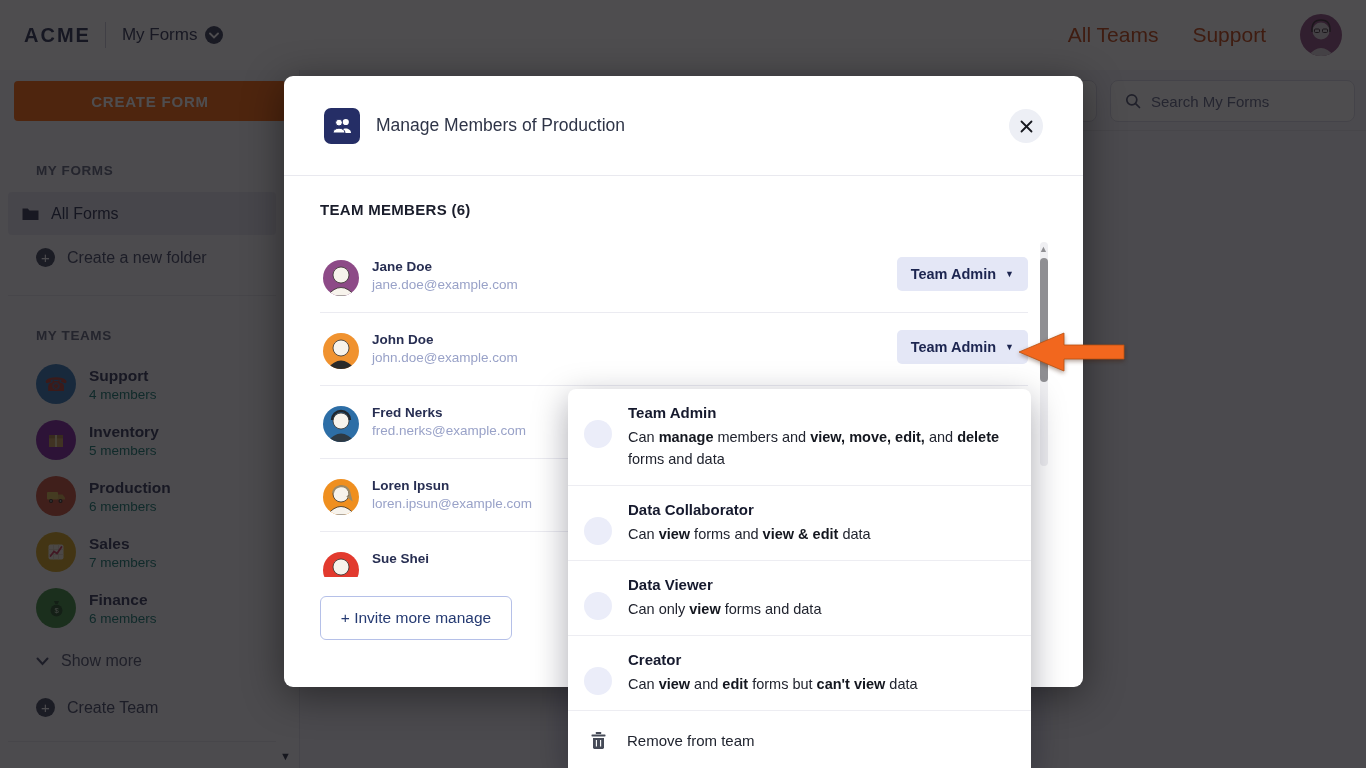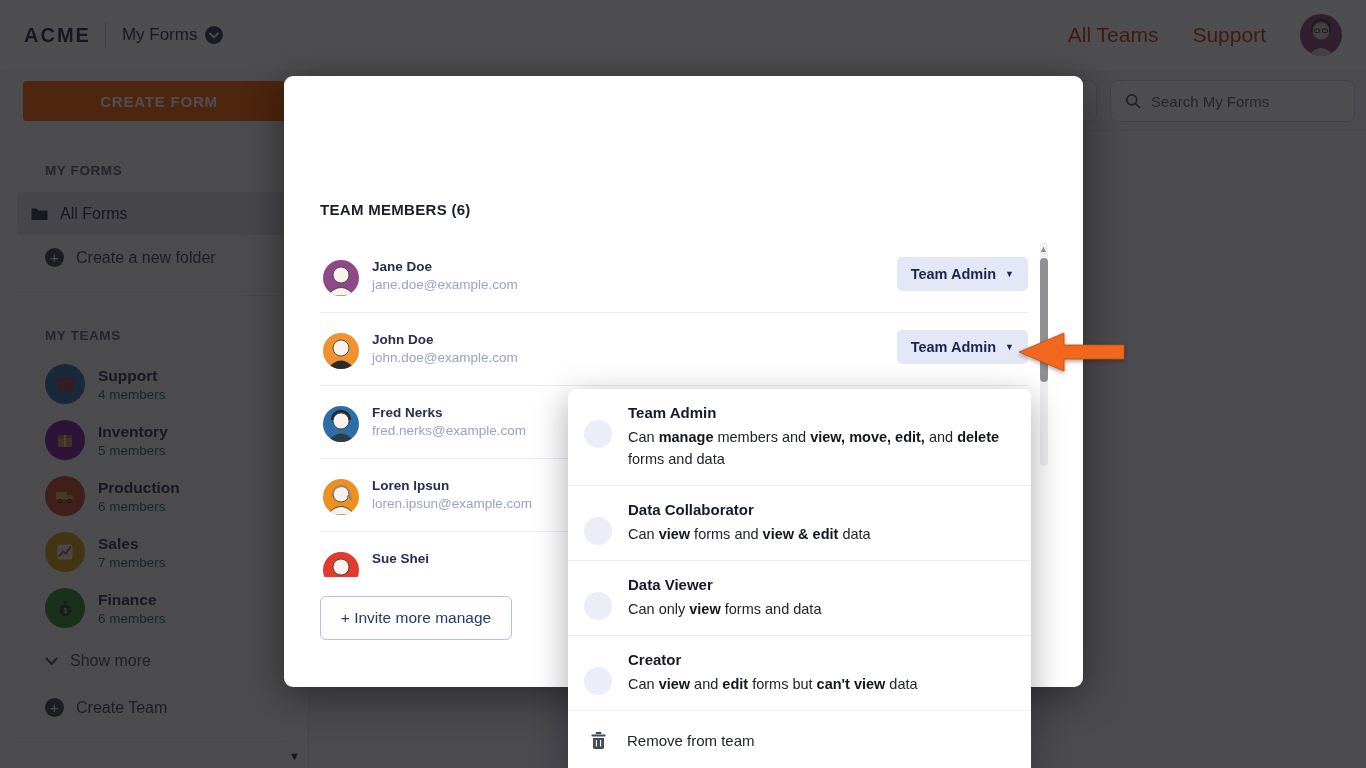--- a/index.html
+++ b/index.html
@@ -12,21 +12,21 @@
             display:flex; align-items:center; padding:0 24px; z-index:1; }
   .logo { font-size:20px; font-weight:bold; letter-spacing:2px; color:#252b4e; }
   .topbar-sep { width:1px; height:26px; background:#c9c9d6; margin:0 16px 0 14px; }
   .workspace { display:flex; align-items:center; gap:8px; font-size:17px; color:#2b3152; cursor:pointer; }
   .chev-circle { width:18px; height:18px; border-radius:50%; background:#323854; display:flex; align-items:center; justify-content:center; }
   .topbar-right { margin-left:auto; display:flex; align-items:center; gap:34px; }
   .toplink { font-size:21px; color:#c2410c; cursor:pointer; }
   .user-avatar { width:42px; height:42px; border-radius:50%; overflow:hidden; display:flex; align-items:center; justify-content:center; }
 
   
-  .sidebar { position:absolute; left:9px; top:70px; width:300px; height:698px; background:#f6f6fb;
+  .sidebar { position:absolute; left:0; top:70px; width:300px; height:698px; background:#f6f6fb;
              border-right:1px solid #e0e0ea; z-index:1; }
   .create-form-btn { position:absolute; left:14px; top:11px; width:272px; height:40px; border:none; border-radius:4px;
              color:#ffffff; font-family:inherit; font-size:15px; font-weight:bold; letter-spacing:0.8px; cursor:pointer; }
   .side-label { position:absolute; left:36px; font-size:13.5px; letter-spacing:0.6px; color:#5c617b; font-weight:bold; }
   .all-forms { position:absolute; left:8px; top:122px; width:268px; height:43px; background:#e4e4ef; border-radius:4px;
              display:flex; align-items:center; gap:12px; padding:0 14px; font-size:16px; color:#20274a; cursor:pointer; }
   .side-row { position:absolute; display:flex; align-items:center; gap:12px; cursor:pointer; }
   .plus-circle { width:19px; height:19px; border-radius:50%; background:#3a4059; color:#f6f6fb; font-size:15px;
              display:flex; align-items:center; justify-content:center; line-height:1; }
   .side-row-label { font-size:16px; color:#3e4462; }
@@ -238,20 +238,37 @@
         <circle cx="6.8" cy="6.8" r="5" fill="none" stroke="#4a506e" stroke-width="1.7"></circle>
         <line x1="10.6" y1="10.6" x2="14.5" y2="14.5" stroke="#4a506e" stroke-width="1.7" stroke-linecap="round"></line>
       </svg>
       <input type="text" placeholder="Search My Forms" style="">
     </div>
   </div>
 
   <div class="dim"></div>
 
   <div class="modal">
+    <div class="modal-header">
+      <span class="modal-title-icon">
+        <svg width="21" height="17" viewBox="0 0 21 17">
+          <circle cx="13.8" cy="5" r="3.1" fill="#ffffff"></circle>
+          <path d="M8.6,16 c0,-6 10.4,-6 10.4,0 z" fill="#ffffff"></path>
+          <circle cx="7" cy="5.6" r="3.4" fill="#ffffff" stroke="#252e66" stroke-width="1"></circle>
+          <path d="M1,16 c0,-6.4 12,-6.4 12,0 z" fill="#ffffff" stroke="#252e66" stroke-width="1"></path>
+        </svg>
+      </span>
+      <span class="modal-title">Manage Members of Production</span>
+      <button class="modal-close">
+        <svg width="13" height="13" viewBox="0 0 13 13">
+          <line x1="1.5" y1="1.5" x2="11.5" y2="11.5" stroke="#17191f" stroke-width="1.8" stroke-linecap="round"></line>
+          <line x1="11.5" y1="1.5" x2="1.5" y2="11.5" stroke="#17191f" stroke-width="1.8" stroke-linecap="round"></line>
+        </svg>
+      </button>
+    </div>
 
     <div class="section-label">TEAM MEMBERS (6)</div>
 
     <div class="member-list">
 
       <div class="member-row">
         <span class="m-avatar" style="background-color: rgb(141, 74, 135);">
           <svg width="36" height="34" viewBox="0 0 36 34">
               <circle cx="18" cy="13" r="8" fill="#f7f3ec" stroke="#33302c" stroke-width="0.8"></circle>
               <path d="M4,34 q14,-17 28,0 z" fill="#f7f3ec" stroke="#33302c" stroke-width="0.8"></path>

